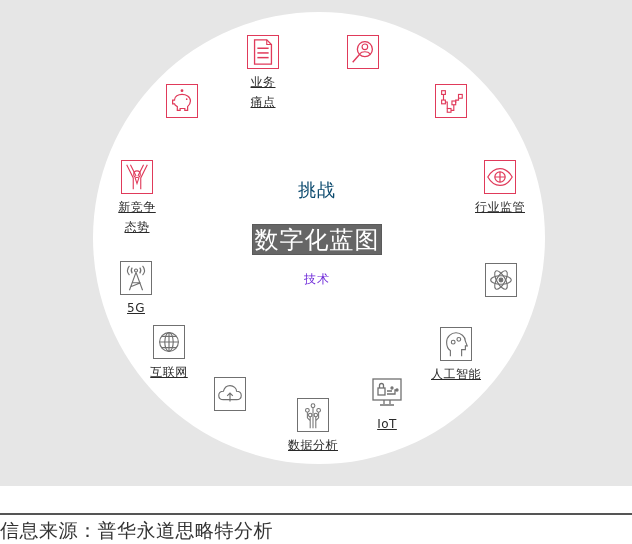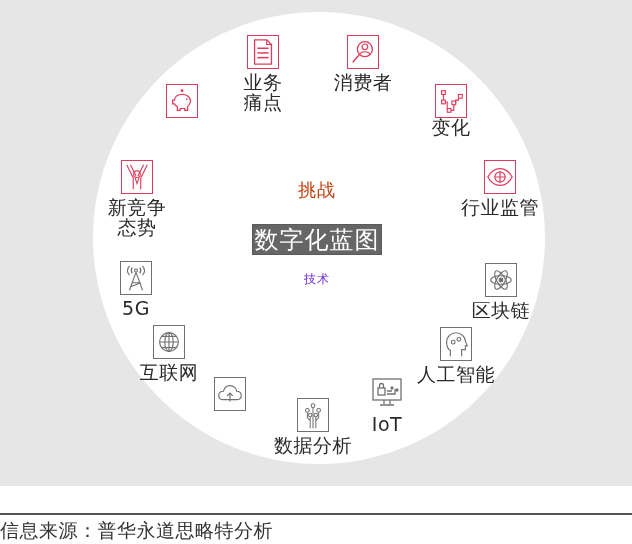--- a/index.html
+++ b/index.html
@@ -17,26 +17,26 @@
     border-radius: 50%; background: #ffffff;
   }
   .node { position: absolute; text-align: center; }
   .icon-box {
     display: block; margin: 0 auto; width: 32px; height: 34px;
     box-sizing: border-box; border: 1.6px solid #e03a5a; background: #fff;
   }
   .icon-box.tech { border-color: #707070; }
   .icon-box svg { width: 100%; height: 100%; display: block; }
   .label {
-    display: block; font-size: 19px; line-height: 22px; color: #2a2a2a;
-    white-space: nowrap; margin-top: 2px; letter-spacing: 0.5px;
+    display: block; font-size: 12px; line-height: 22px; color: #2a2a2a;
+    white-space: nowrap; margin-top: 2px; letter-spacing: 0.5px; text-decoration: underline;
   }
   .center-challenge {
     position: absolute; left: 267px; top: 178px; width: 100px; text-align: center;
-    font-size: 18px; color: #c2410c; letter-spacing: 1px;
+    font-size: 18px; color: #0c4a6e; letter-spacing: 1px;
   }
   .center-title {
     position: absolute; left: 252px; top: 224px; width: 130px; height: 31px;
     background: #666666; color: #ffffff; font-size: 24px; line-height: 31px;
     text-align: center; letter-spacing: 1px; border: 1px solid #5a5a5a; box-sizing: border-box;
   }
   .center-tech {
     position: absolute; left: 267px; top: 271px; width: 100px; text-align: center;
     font-size: 12px; color: #6d28d9; letter-spacing: 1px;
   }
@@ -69,21 +69,20 @@
 
 <div class="node" style="left:322px; top:35px; width:82px;">
   <span class="icon-box">
     <svg viewBox="0 0 32 34">
         <circle cx="18" cy="14" r="8" fill="none" stroke="#e03a5a" stroke-width="1.4"></circle>
         <circle cx="18" cy="11.5" r="3" fill="none" stroke="#e03a5a" stroke-width="1.2"></circle>
         <path d="M12.5 19c2-3 9-3 11 0" fill="none" stroke="#e03a5a" stroke-width="1.2"></path>
         <line x1="12" y1="20" x2="5" y2="28" stroke="#e03a5a" stroke-width="1.5"></line>
       </svg>
   </span>
-  <span class="label">消费者</span>
 </div>
 
 <div class="node" style="left:138px; top:84px; width:88px;">
   <span class="icon-box">
     <svg viewBox="0 0 32 34">
         <circle cx="16" cy="6" r="1.5" fill="#e03a5a"></circle>
         <path d="M8 16c0-4 4-6 8-6s9 2 9 7c0 3-2 5-3 6v4h-3v-2h-5v2h-3v-4c-2-1-3-2-3-3H6v-4h2z" fill="none" stroke="#e03a5a" stroke-width="1.3"></path>
         <circle cx="21" cy="15" r="0.9" fill="#e03a5a"></circle>
       </svg>
   </span>
@@ -93,21 +92,20 @@
   <span class="icon-box">
     <svg viewBox="0 0 32 34" fill="none" stroke="#e03a5a" stroke-width="1.2">
         <rect x="6" y="6" width="4" height="4"></rect>
         <rect x="6" y="16" width="4" height="4"></rect>
         <rect x="12" y="25" width="4" height="4"></rect>
         <rect x="17" y="17" width="4" height="4"></rect>
         <rect x="24" y="10" width="4" height="4"></rect>
         <path d="M8 10v6M10 18h2v7M16 27h3v-6M21 19v-3h3v-2"></path>
       </svg>
   </span>
-  <span class="label" style="margin-top:-2px">变化</span>
 </div>
 
 <div class="node" style="left:104px; top:160px; width:66px;">
   <span class="icon-box">
     <svg viewBox="0 0 32 34" fill="none" stroke="#e03a5a" stroke-width="1.2">
         <path d="M5 4l7 14v12M27 4l-7 14v12"></path>
         <path d="M9 4l6 12M23 4l-6 12"></path>
         <circle cx="16" cy="14" r="3.5"></circle>
         <path d="M14 18l2 6 2-6"></path>
       </svg>
@@ -144,21 +142,20 @@
 
 <div class="node" style="left:466px; top:263px; width:70px;">
   <span class="icon-box tech">
     <svg viewBox="0 0 32 34" fill="none" stroke="#707070" stroke-width="1.2">
         <ellipse cx="16" cy="17" rx="11" ry="4.5"></ellipse>
         <ellipse cx="16" cy="17" rx="11" ry="4.5" transform="rotate(60 16 17)"></ellipse>
         <ellipse cx="16" cy="17" rx="11" ry="4.5" transform="rotate(-60 16 17)"></ellipse>
         <circle cx="16" cy="17" r="2" fill="#707070"></circle>
       </svg>
   </span>
-  <span class="label">区块链</span>
 </div>
 
 <div class="node" style="left:134px; top:325px; width:70px;">
   <span class="icon-box tech">
     <svg viewBox="0 0 32 34" fill="none" stroke="#707070" stroke-width="1.2">
         <circle cx="16" cy="17" r="10"></circle>
         <ellipse cx="16" cy="17" rx="4.5" ry="10"></ellipse>
         <path d="M6 17h20M8 11h16M8 23h16M16 7v20"></path>
       </svg>
   </span>

